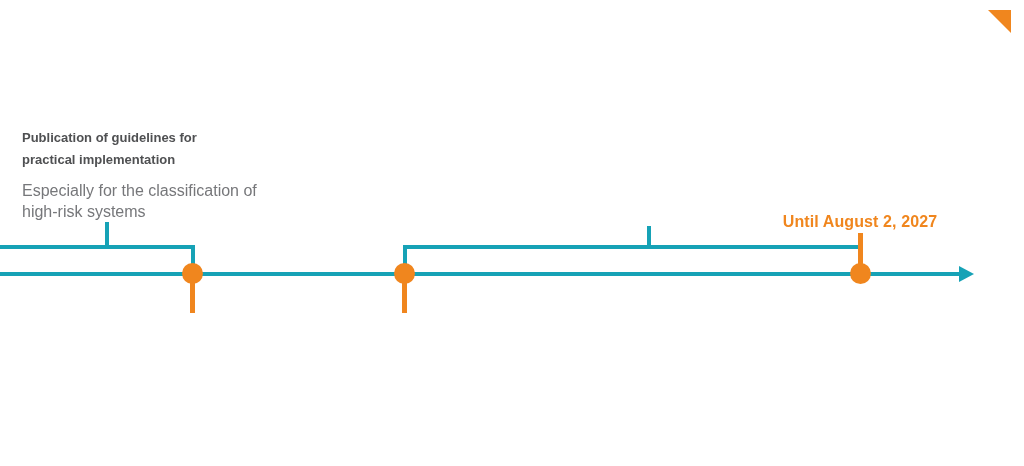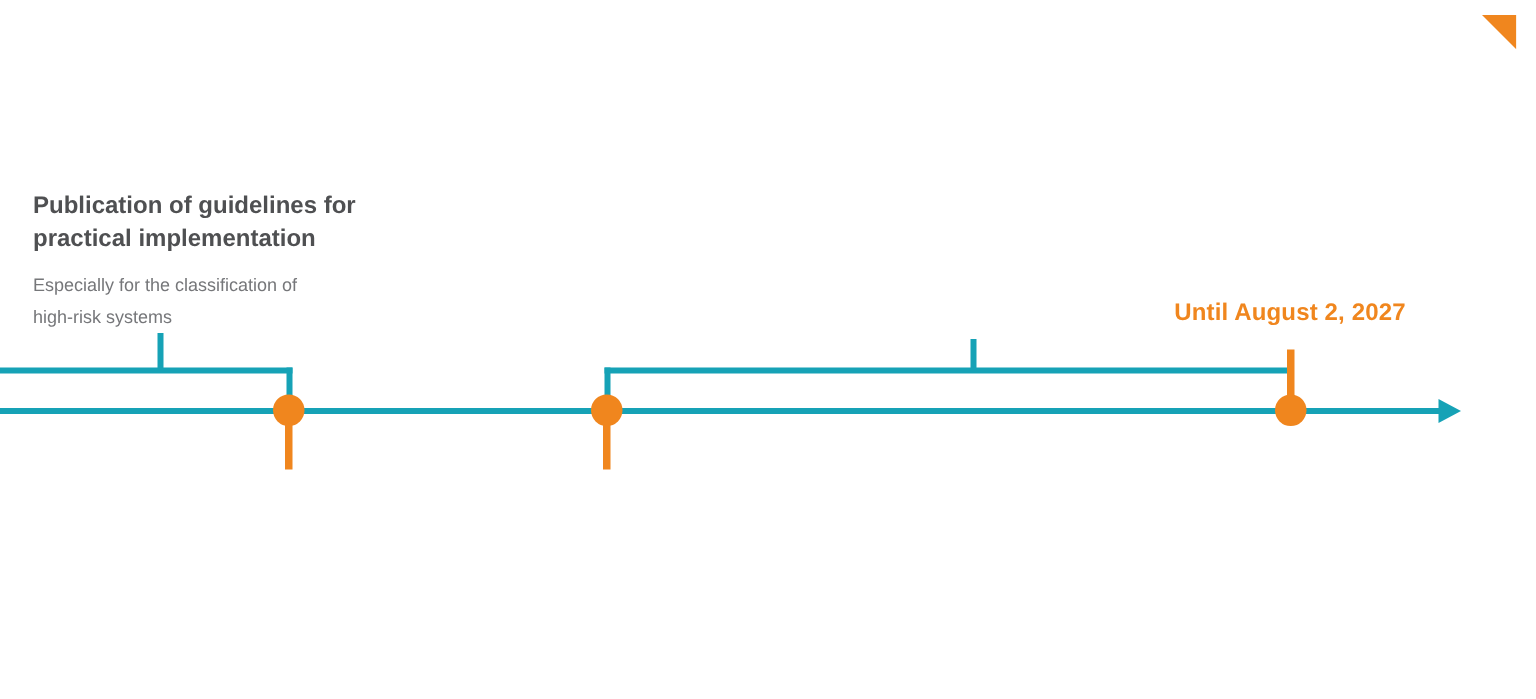--- a/index.html
+++ b/index.html
@@ -59,37 +59,37 @@
     position: absolute;
     transform: translateX(-50%);
     white-space: nowrap;
     color: var(--orange, #f0861e);
     font-size: 16px;
     font-weight: 700;
     letter-spacing: 0.1px;
   }
   .date1 { left: 195px; top: 319px; }
   .date2 { left: 406px; top: 319px; }
-  .date3 { left: 860px; top: 200px; }
+  .date3 { left: 860px; top: 213px; }
   
   .text-block { position: absolute; }
   .tb1 { left: 22px;  top: 127px; }
   .tb2 { left: 522px; top: 134px; }
   .tb3 { left: 293px; top: 353px; }
   .title {
     color: var(--title_text, #4f5052);
-    font-size: 16px;
+    font-size: 13px;
     line-height: 22px;
     font-weight: 700;
     white-space: pre-line;
   }
   .subtitle {
     margin-top: 9px;
     color: var(--subtitle_text, #76777a);
-    font-size: 12px;
+    font-size: 16px;
     line-height: 21px;
     font-weight: 400;
     white-space: pre-line;
   }
 </style>
 </head>
 <body>
 
 <div class="canvas">
 

